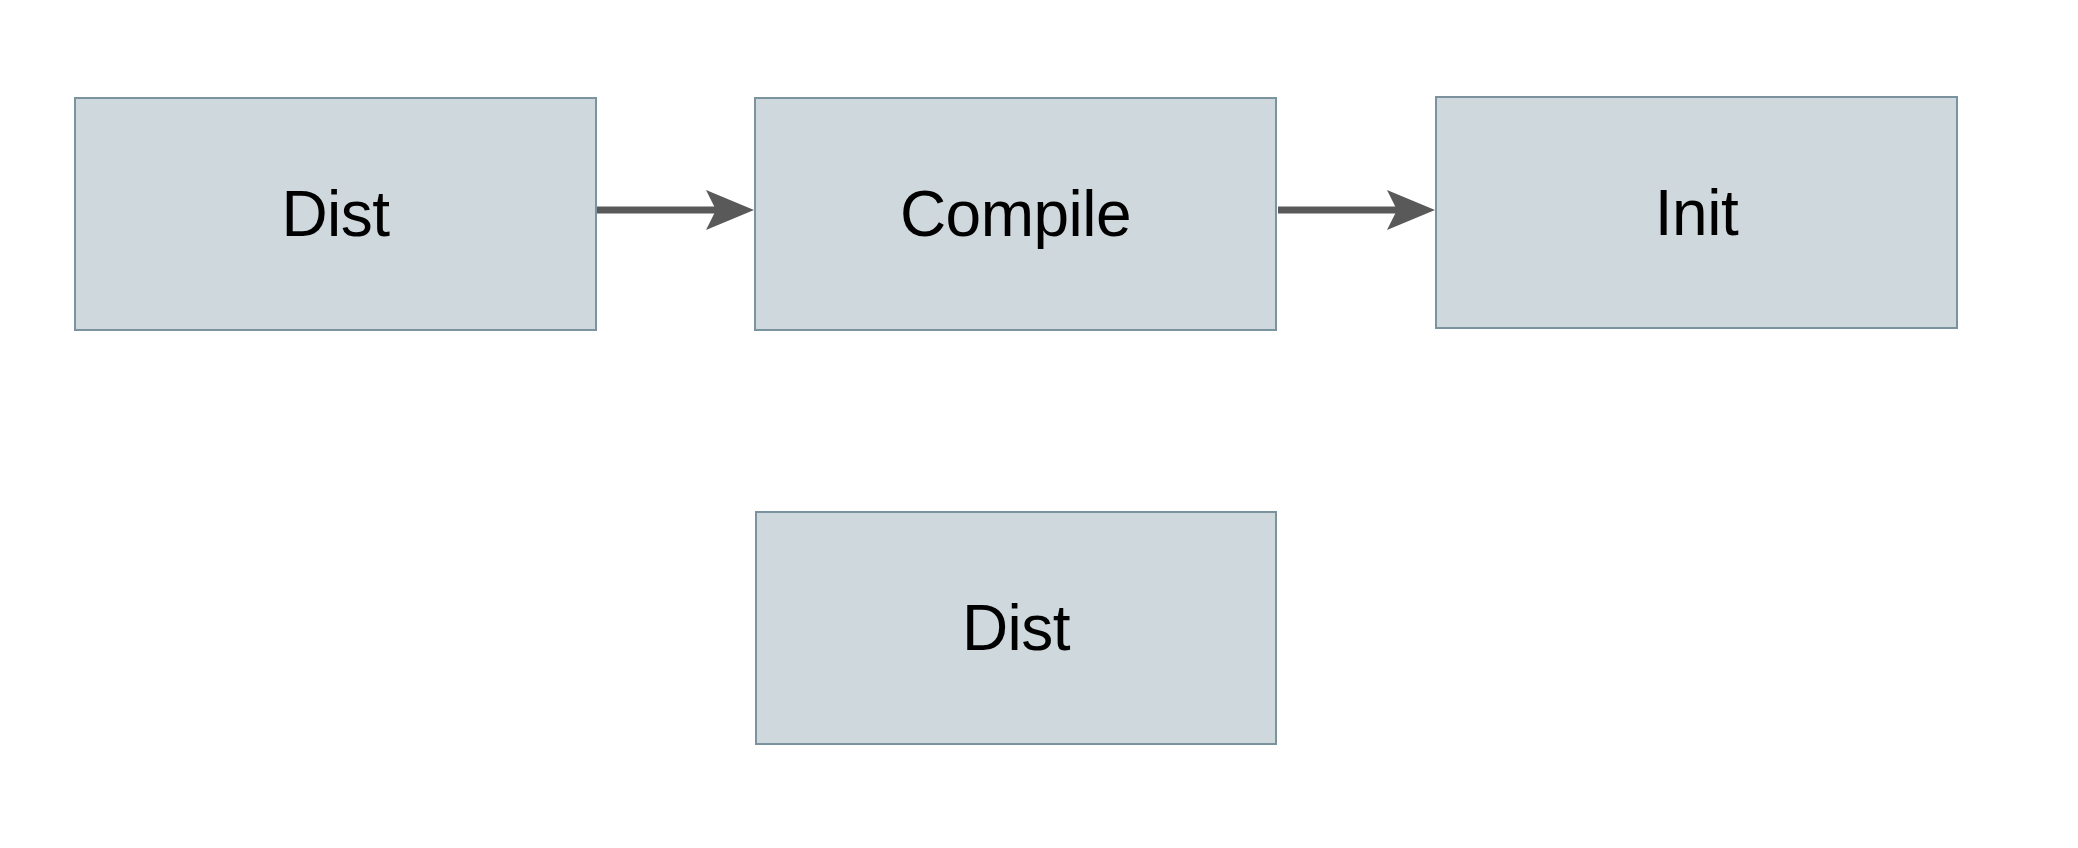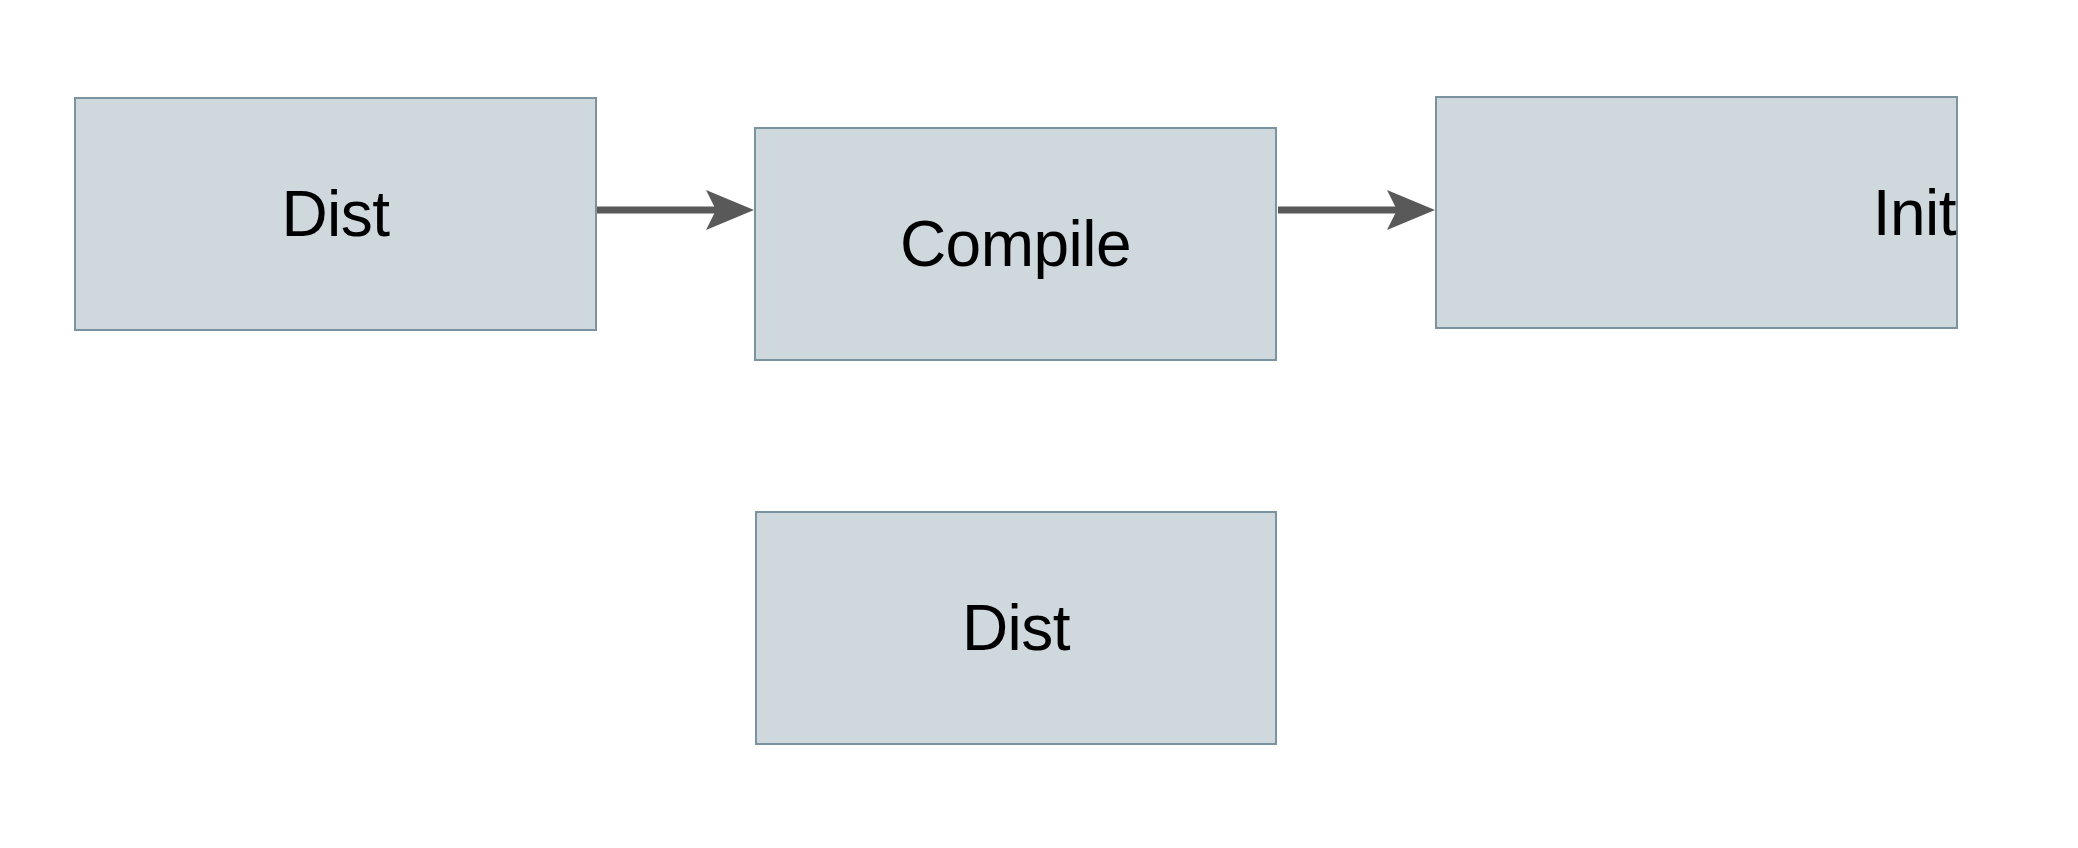--- a/index.html
+++ b/index.html
@@ -37,22 +37,22 @@
     font-weight: 400;
     line-height: 1;
     color: #000000;
     letter-spacing: -0.5px;
     white-space: nowrap;
     user-select: none;
   }
 
   
   #node-dist    { left: 74px;   top: 97px;  width: 523px; height: 234px; }
-  #node-compile { left: 754px;  top: 97px;  width: 523px; height: 234px; margin-top: 30px; }
-  #node-init    { left: 1435px; top: 96px;  width: 523px; height: 233px; justify-content: flex-end; }
+  #node-compile { left: 754px;  top: 97px;  width: 523px; height: 234px; }
+  #node-init    { left: 1435px; top: 96px;  width: 523px; height: 233px; }
   #node-clean   { left: 755px;  top: 511px; width: 522px; height: 234px; }
 
   
   #edge-layer {
     position: absolute;
     left: 0;
     top: 0;
     width: 2078px;
     height: 848px;
     pointer-events: none;

